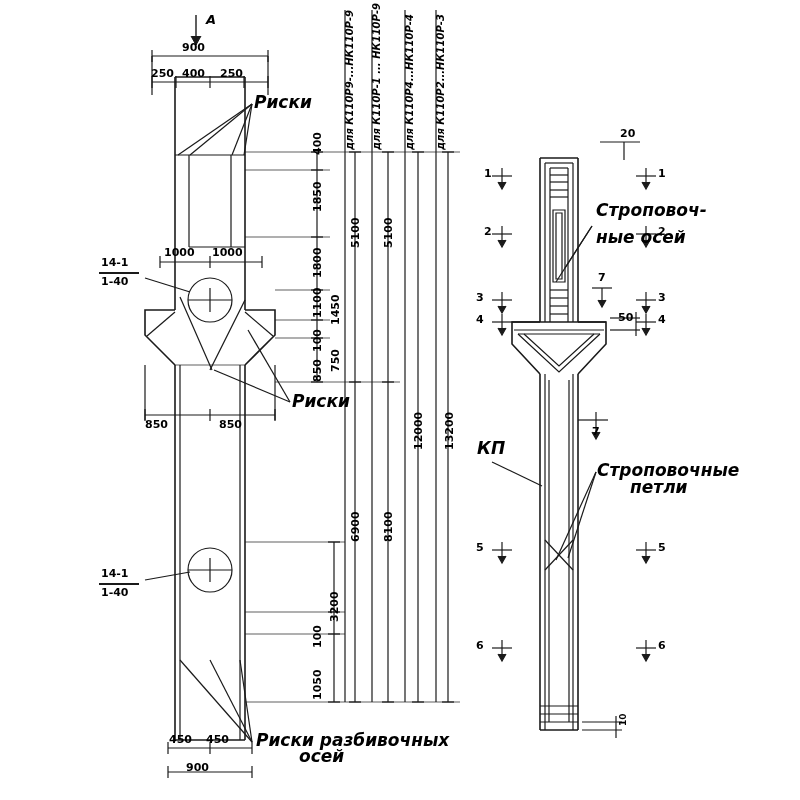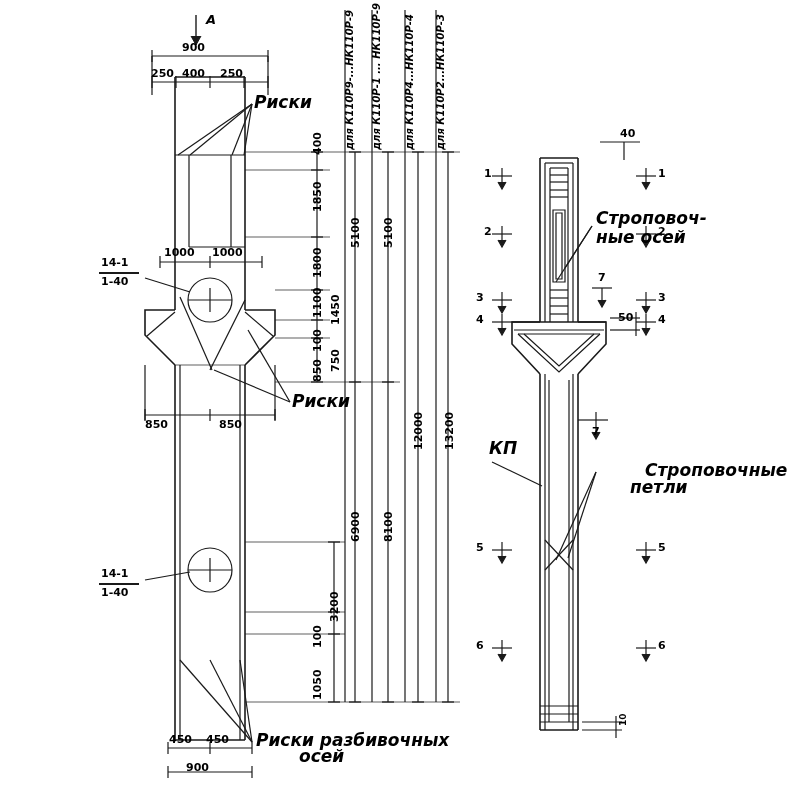--- a/index.html
+++ b/index.html
@@ -324,30 +324,30 @@
 
   <div class="num rot" style="left:329px;top:622px;">3200</div>
   <div class="num rot" style="left:312px;top:648px;">100</div>
   <div class="num rot" style="left:312px;top:700px;">1050</div>
 
   <div class="txt rot" style="left:344px;top:150px;font-size:10px;">для К110Р9-...НК110Р-9</div>
   <div class="txt rot" style="left:371px;top:150px;font-size:10px;">для К110Р-1 ... НК110Р-9</div>
   <div class="txt rot" style="left:404px;top:150px;font-size:10px;">для К110Р4...НК110Р-4</div>
   <div class="txt rot" style="left:435px;top:150px;font-size:10px;">для К110Р2...НК110Р-3</div>
 
-  <div class="num" style="left:620px;top:128px;">40</div>
+  <div class="num" style="left:620px;top:128px;">20</div>
   <div class="num" style="left:618px;top:312px;">50</div>
   <div class="num rot" style="left:618px;top:726px;font-size:9px;">10</div>
 
-  <div class="lbl" style="left:596px;top:212px;">Строповоч-</div>
+  <div class="lbl" style="left:596px;top:204px;">Строповоч-</div>
   <div class="lbl" style="left:596px;top:231px;">ные осей</div>
-  <div class="lbl" style="left:597px;top:464px;margin-left:48px;">Строповочные</div>
+  <div class="lbl" style="left:597px;top:464px;">Строповочные</div>
   <div class="lbl" style="left:630px;top:481px;">петли</div>
 
-  <div class="lbl" style="left:477px;top:442px;margin-left:12px;">КП</div>
+  <div class="lbl" style="left:477px;top:442px;">КП</div>
 
   <div class="num" style="left:484px;top:168px;">1</div>
   <div class="num" style="left:484px;top:226px;">2</div>
   <div class="num" style="left:476px;top:292px;">3</div>
   <div class="num" style="left:476px;top:314px;">4</div>
   <div class="num" style="left:476px;top:542px;">5</div>
   <div class="num" style="left:476px;top:640px;">6</div>
 
   <div class="num" style="left:658px;top:168px;">1</div>
   <div class="num" style="left:658px;top:226px;">2</div>

